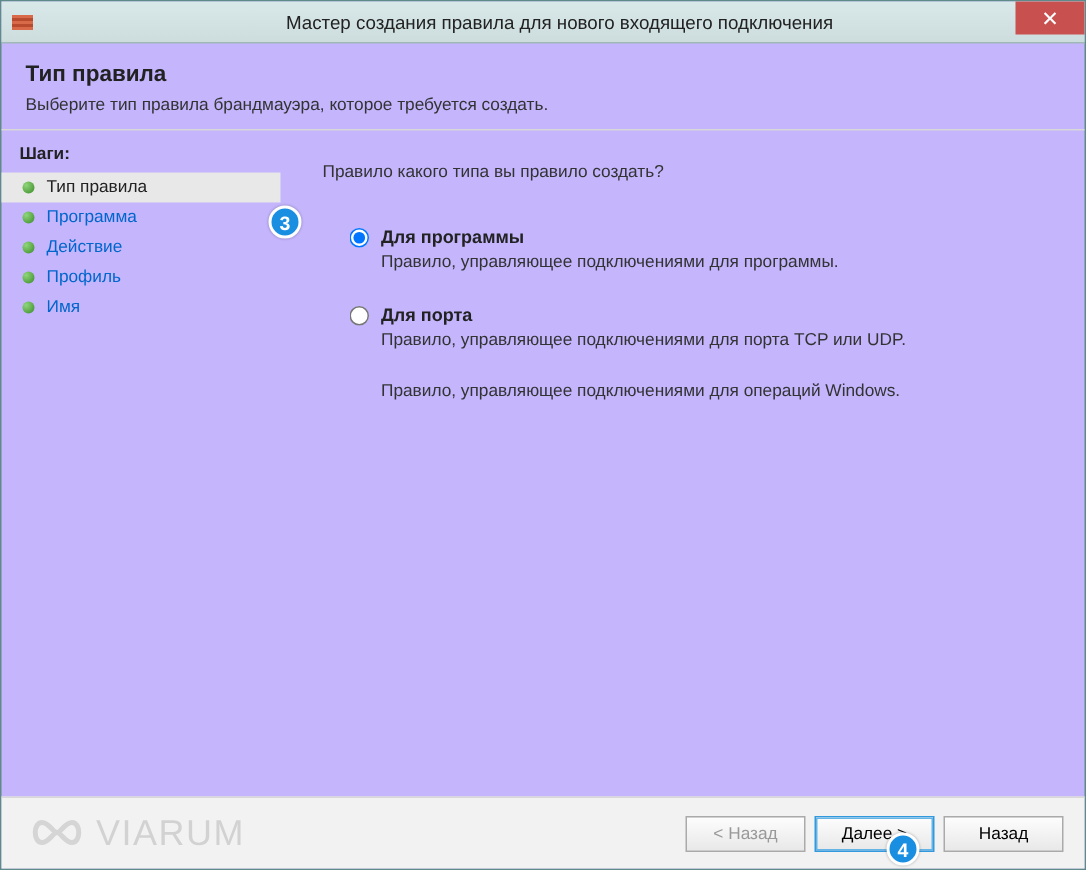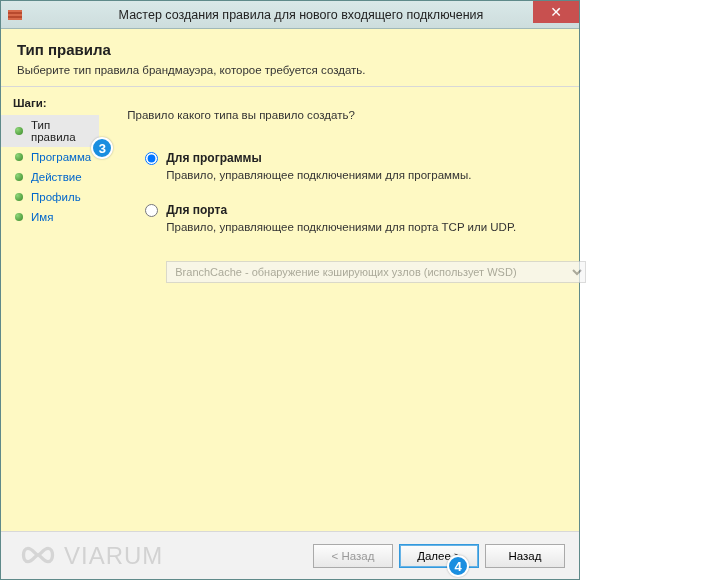--- a/index.html
+++ b/index.html
@@ -6,24 +6,24 @@
     body {
       font-family: "Segoe UI", Tahoma, sans-serif;
       font-size: 12px;
       background: #fff;
       width: 728px;
       height: 588px;
       overflow: hidden;
       position: relative;
     }
     .window {
-      width: 580px;
+      width: 724px;
       height: 580px;
       border: 1px solid #5f8a8a;
-      background: #fef9c3;
+      background: #c4b5fd;
       position: relative;
     }
     .titlebar {
       height: 28px;
       background: linear-gradient(#d9e8e8, #cddddd);
       border-bottom: 1px solid #a0b8b8;
       display: flex;
       align-items: center;
       position: relative;
     }
@@ -275,23 +275,21 @@
 
         <div class="radio-row">
           <div class="radio-line">
             <input type="radio" name="rt" class="radio-input" style="">
             <span class="radio-label">Для порта</span>
           </div>
           <div class="radio-desc">Правило, управляющее подключениями для порта TCP или UDP.</div>
         </div>
 
         <div class="radio-row">
-          <select class="predef-select" disabled="">
-            <option>BranchCache - обнаружение кэширующих узлов (использует WSD)</option>
-          </select>
+          <div class="radio-desc" style="margin-top:6px;">Правило, управляющее подключениями для операций Windows.</div>
         </div>
 
 
       </div>
     </div>
   </div>
 
   <div class="footer-bar">
     <button class="btn" disabled="">&lt; Назад</button>
     <button class="btn default">Далее &gt;</button>

